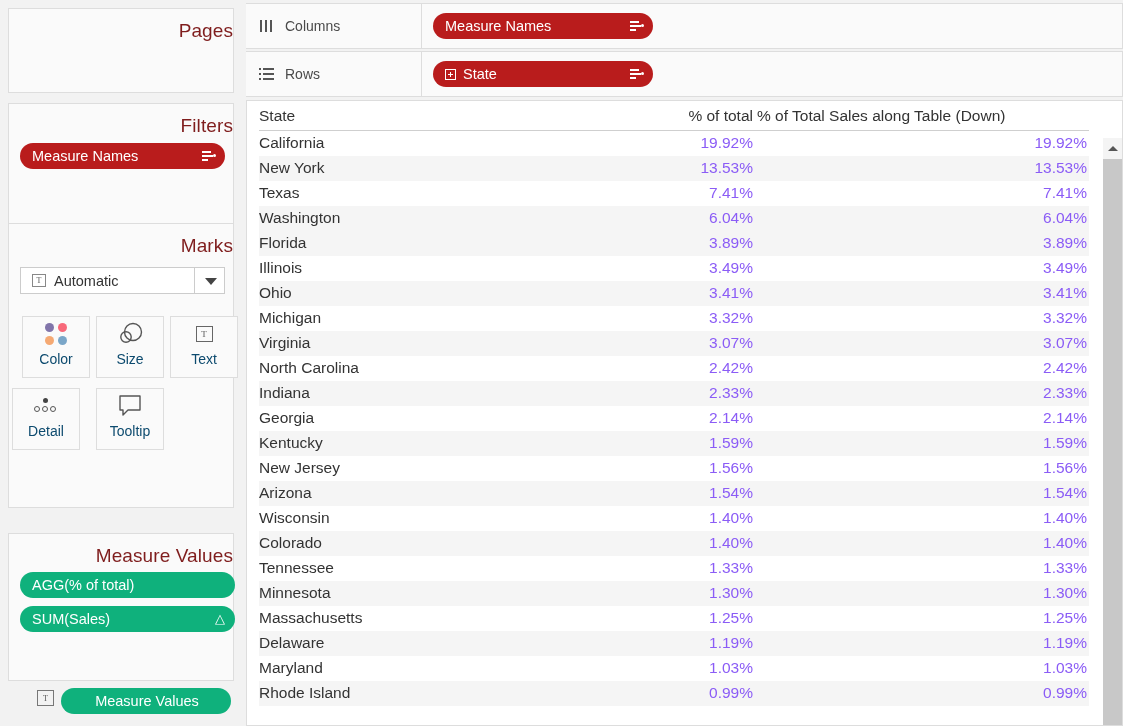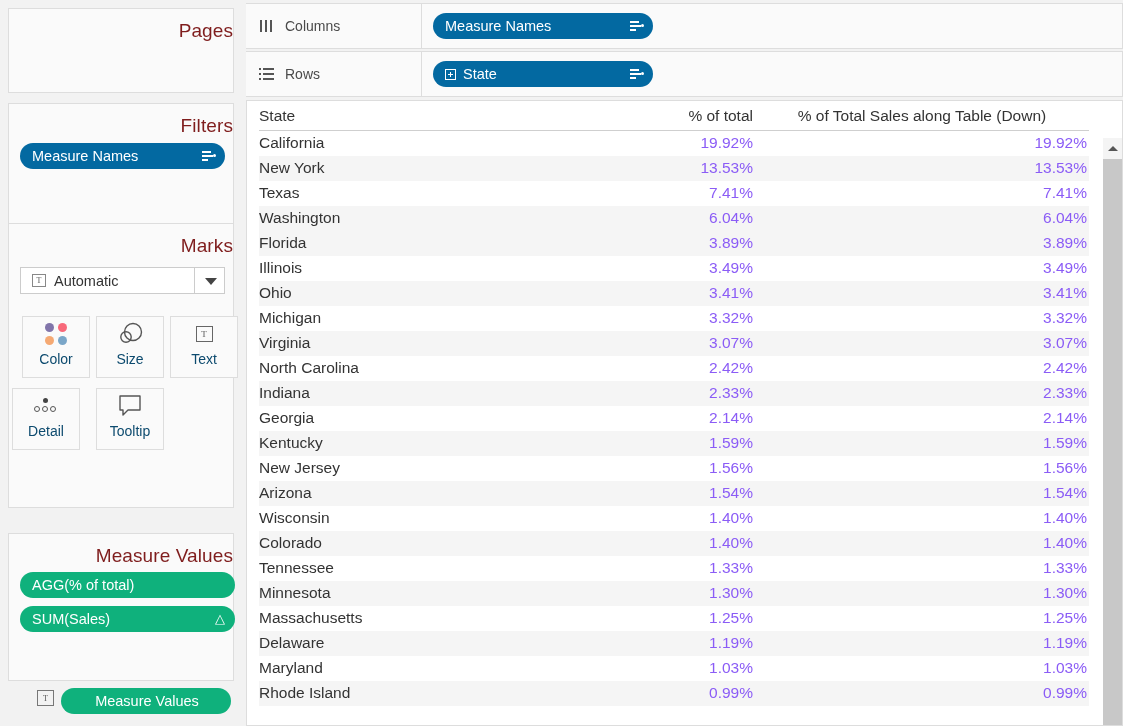--- a/index.html
+++ b/index.html
@@ -50,21 +50,21 @@
     align-items: center;
     height: 26px;
     border-radius: 13px;
     color: #ffffff;
     font-size: 14.5px;
     padding: 0 10px 0 12px;
     position: relative;
     user-select: none;
     white-space: nowrap;
   }
-  .pill.blue  { background: #0369a1; }
+  .pill.blue  { background: #b91c1c; }
   .pill.green { background: #0fb17c; }
   .pill .pill-label { flex: 1 1 auto; line-height: 26px; }
 
   
   .pill-glyph {
     width: 13px; height: 11px;
     position: relative;
     flex: 0 0 auto;
     margin-left: 6px;
   }
@@ -301,21 +301,21 @@
   thead th {
     font-size: 15.5px;
     font-weight: normal;
     color: #333333;
     padding: 6px 0 5px 0;
     border-bottom: 1px solid #cfcfcf;
     white-space: nowrap;
   }
   th.c-state { text-align: left;  width: 300px; }
   th.c-pct   { text-align: right; width: 198px; padding-right: 4px;}
-  th.c-tbl   { text-align: center; width: 332px; padding-right: 2px;}
+  th.c-tbl   { text-align: left; width: 332px; padding-right: 2px;}
 
   tbody td {
     font-size: 15.5px;
     color: #333333;
     padding: 2px 0 2px 0;
     height: 25px;
     white-space: nowrap;
   }
   td.v-state { text-align: left; }
   td.v-num   { text-align: right; color: #8b5cf6; }

